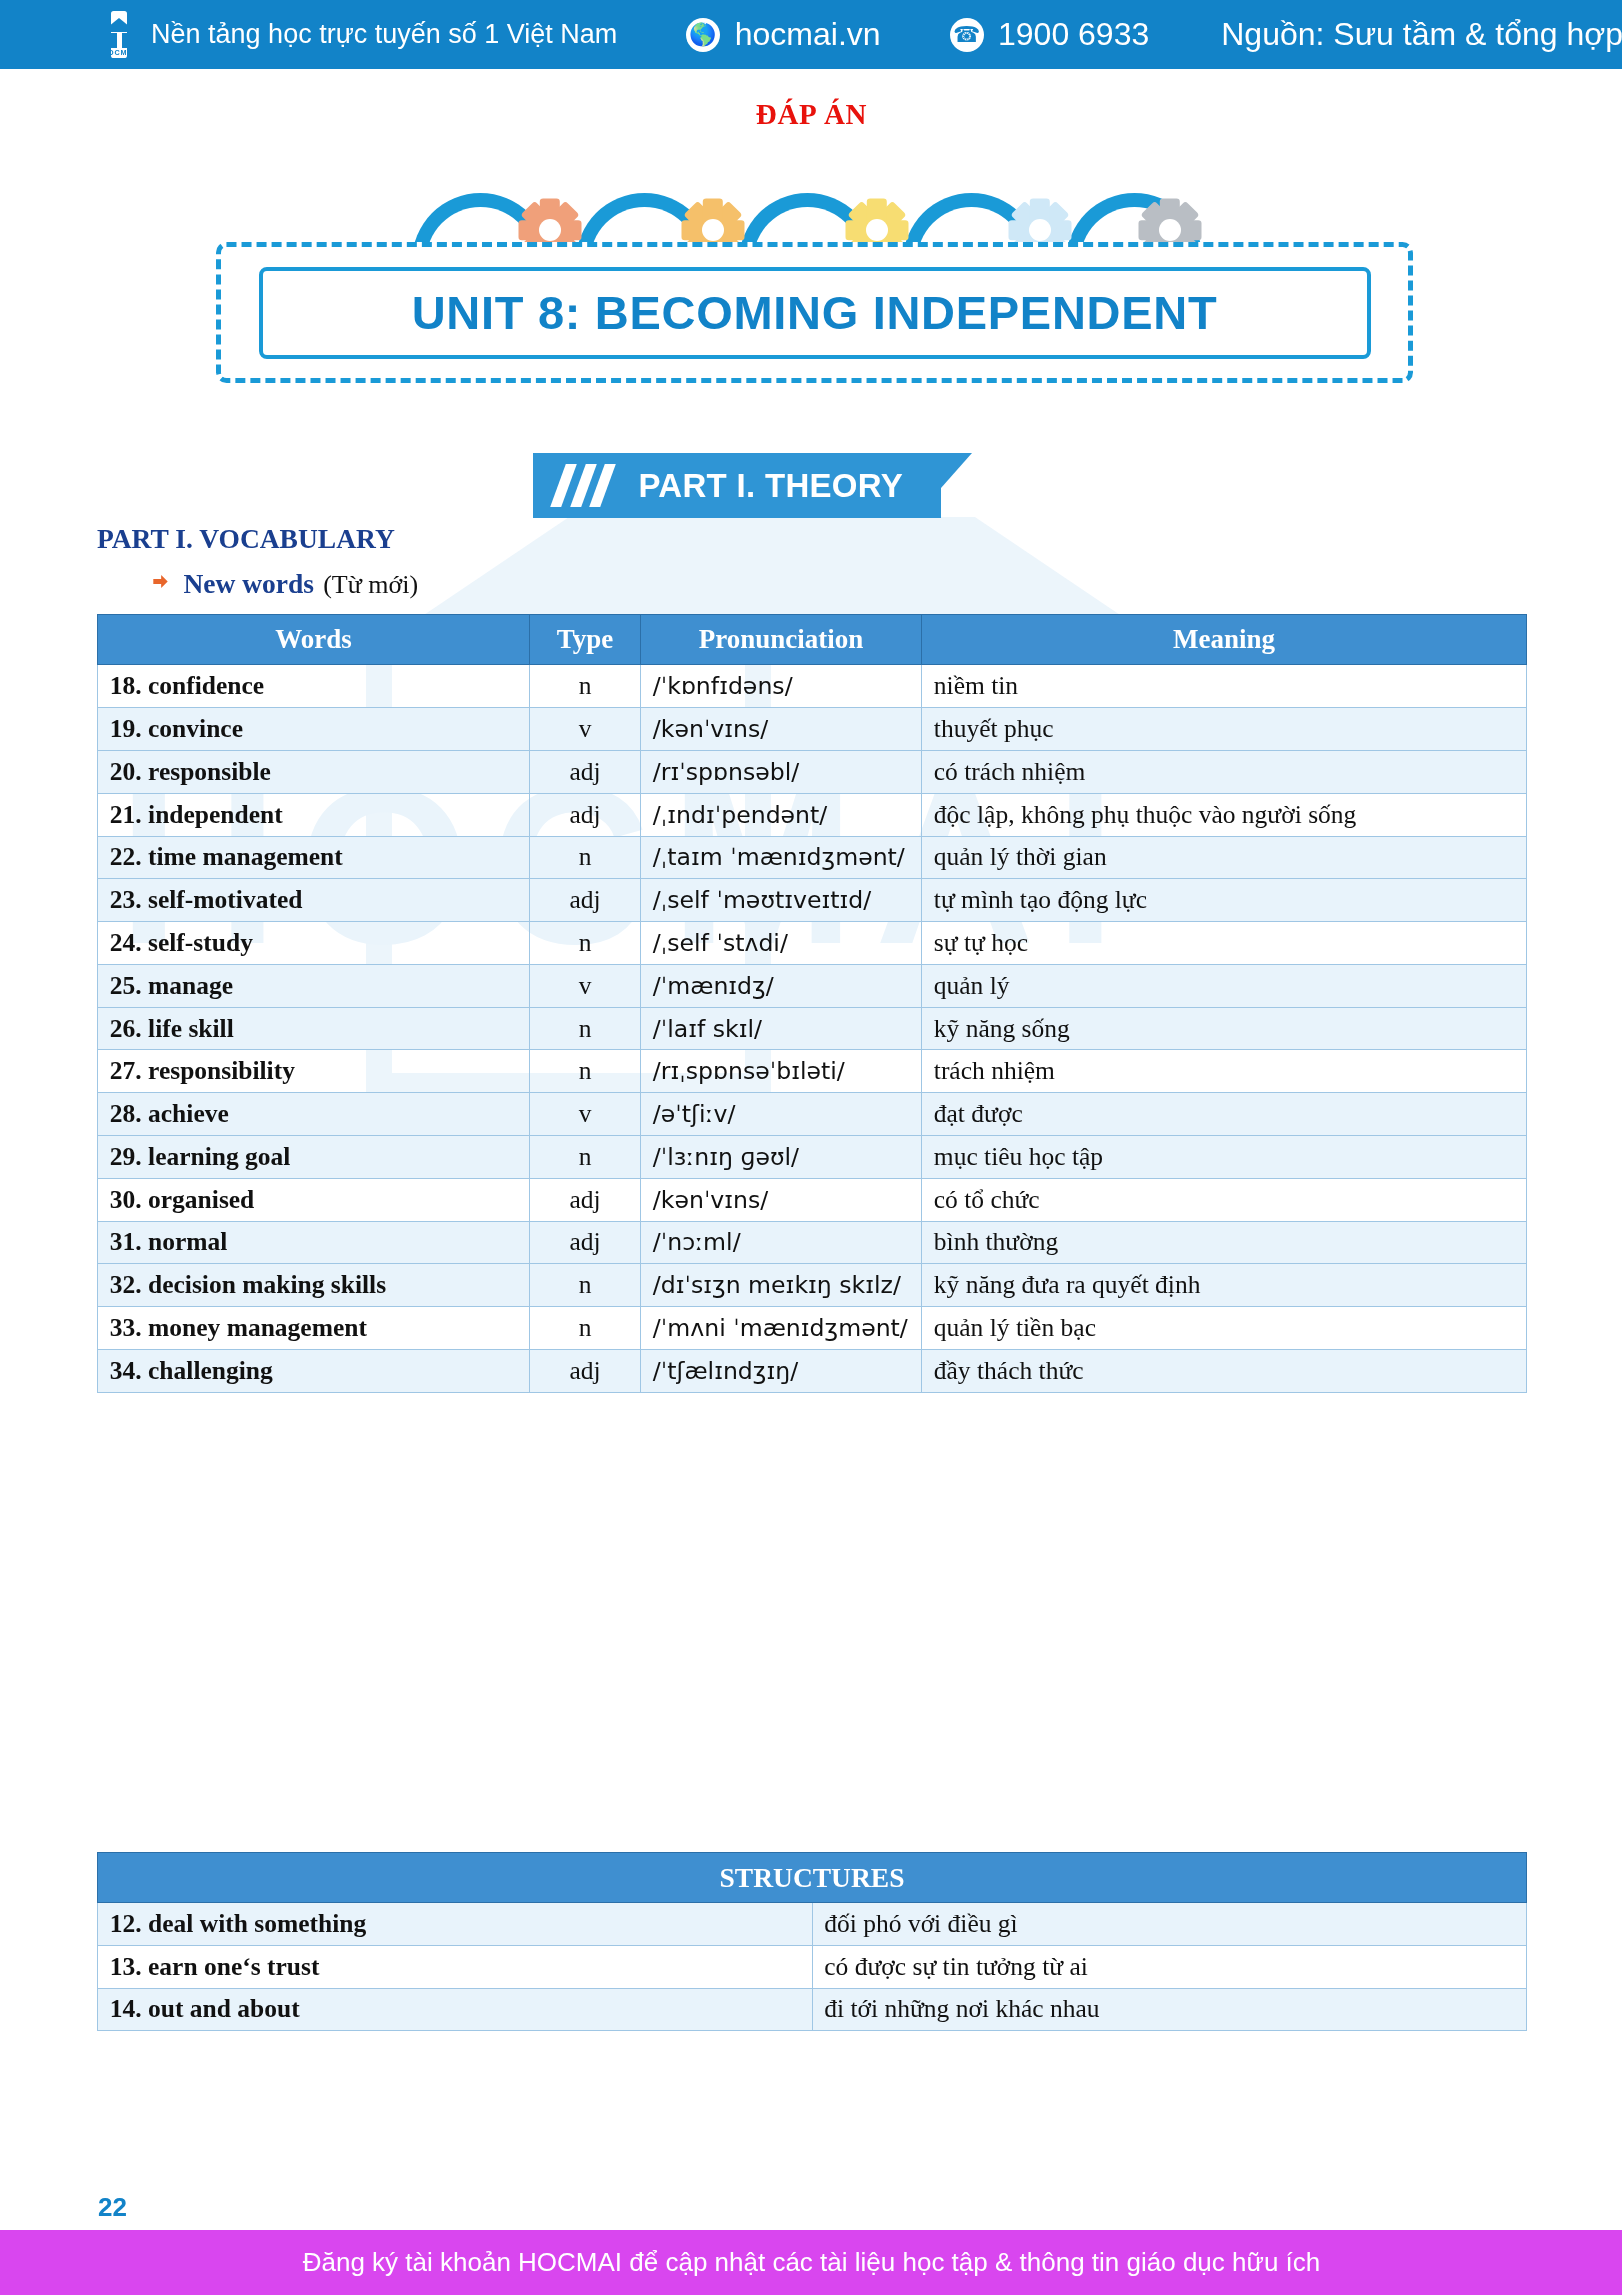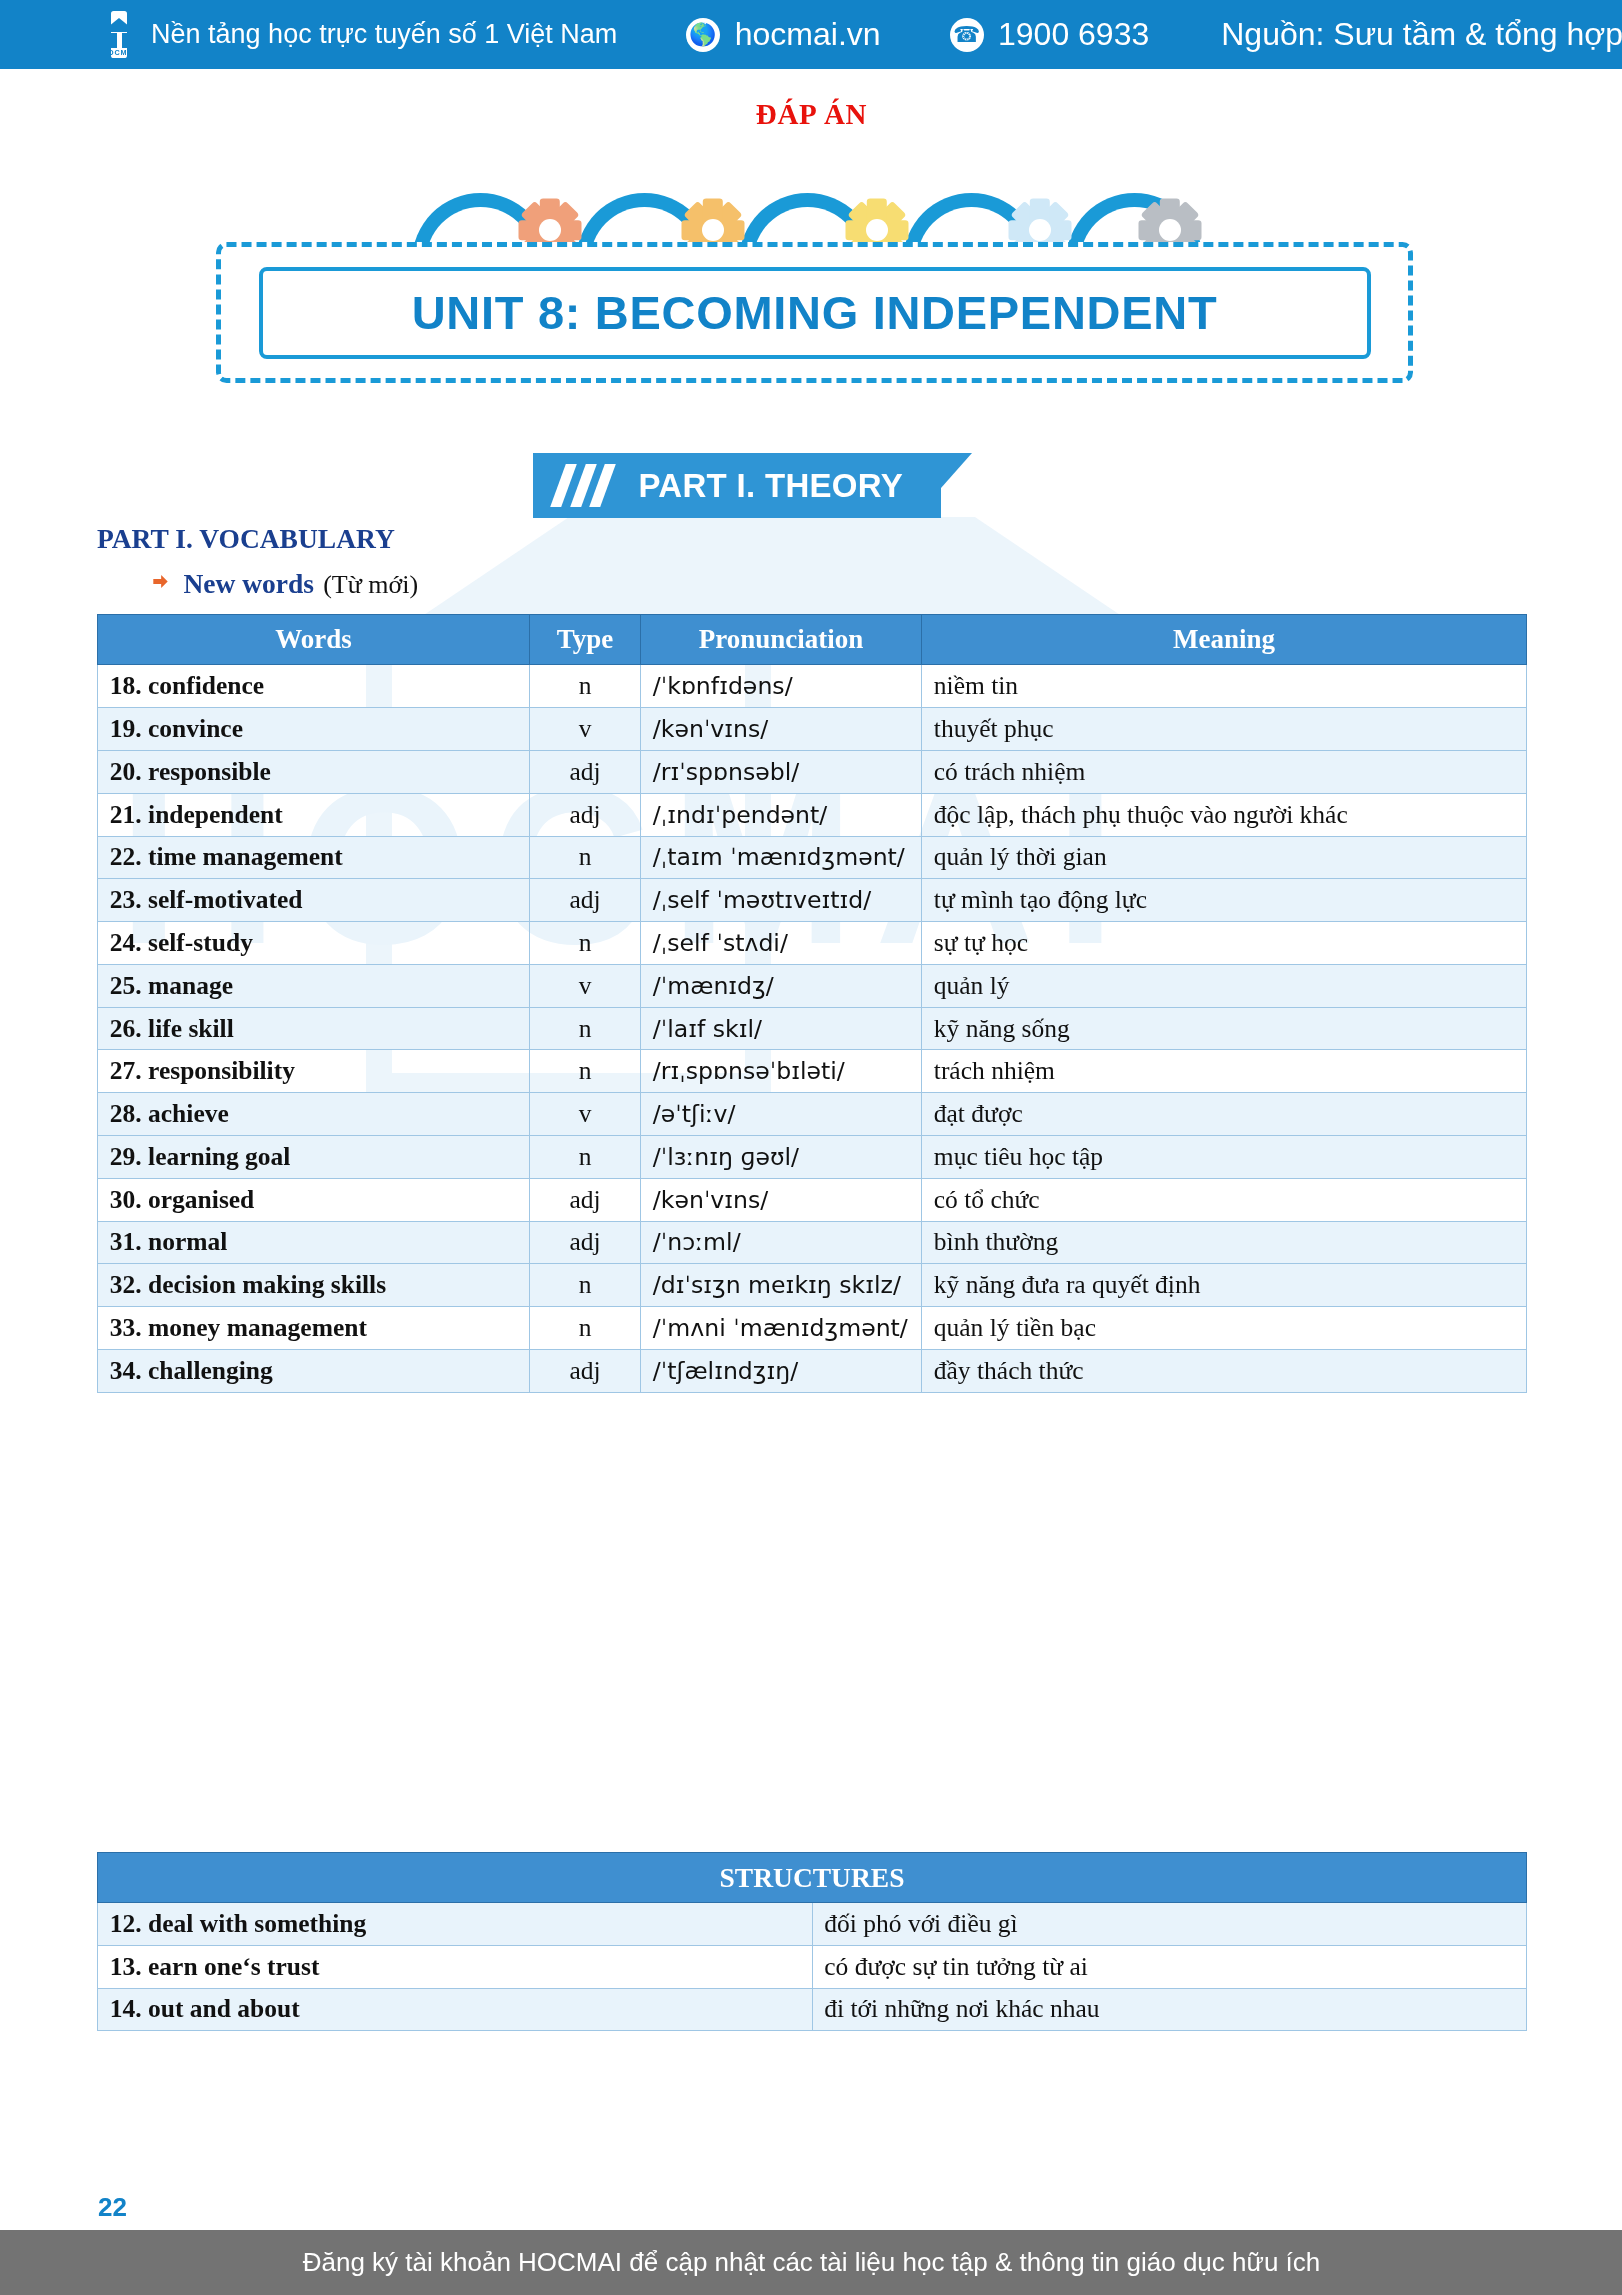--- a/index.html
+++ b/index.html
@@ -427,21 +427,21 @@
     font-size: 26px;
     color: #1283c8;
     z-index: 2;
   }
   .footer {
     position: absolute;
     left: 0;
     top: 2230px;
     width: 1623px;
     height: 65px;
-    background: #737373;
+    background: #d946ef;
     display: flex;
     align-items: center;
     justify-content: center;
     z-index: 3;
   }
   .footer-text {
     font-family: "Liberation Sans", sans-serif;
     font-size: 26px;
     color: #ffffff;
   }
@@ -574,21 +574,21 @@
     <tr class="alt">
       <td>20. responsible</td>
       <td class="c-type">adj</td>
       <td class="c-pron">/rɪˈspɒnsəbl/</td>
       <td class="c-mean">có trách nhiệm</td>
     </tr>
     <tr>
       <td>21. independent</td>
       <td class="c-type">adj</td>
       <td class="c-pron">/ˌɪndɪˈpendənt/</td>
-      <td class="c-mean">độc lập, thách phụ thuộc vào người khác</td>
+      <td class="c-mean">độc lập, không phụ thuộc vào người sống</td>
     </tr>
     <tr class="alt">
       <td>22. time management</td>
       <td class="c-type">n</td>
       <td class="c-pron">/ˌtaɪm ˈmænɪdʒmənt/</td>
       <td class="c-mean">quản lý thời gian</td>
     </tr>
     <tr class="alt">
       <td>23. self-motivated</td>
       <td class="c-type">adj</td>

